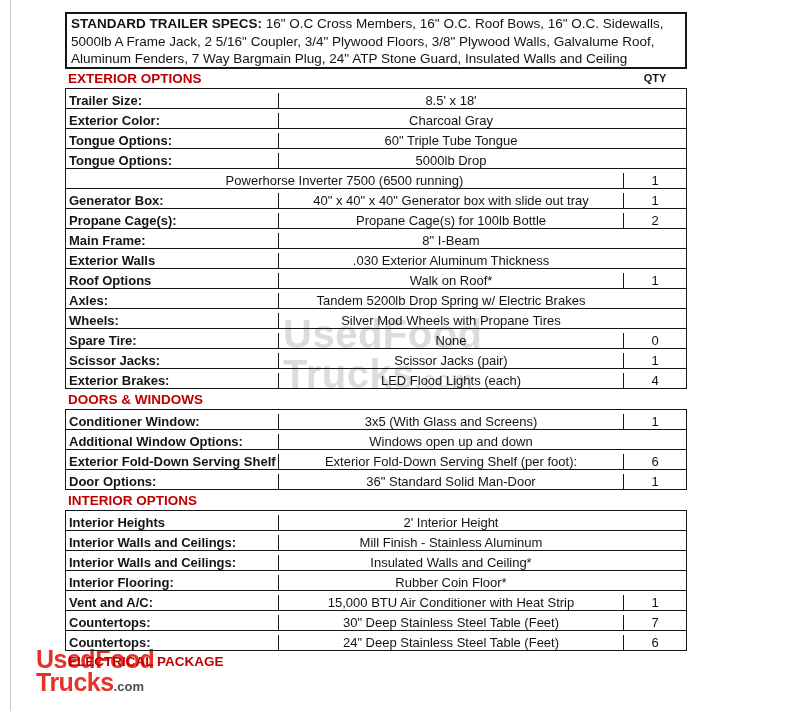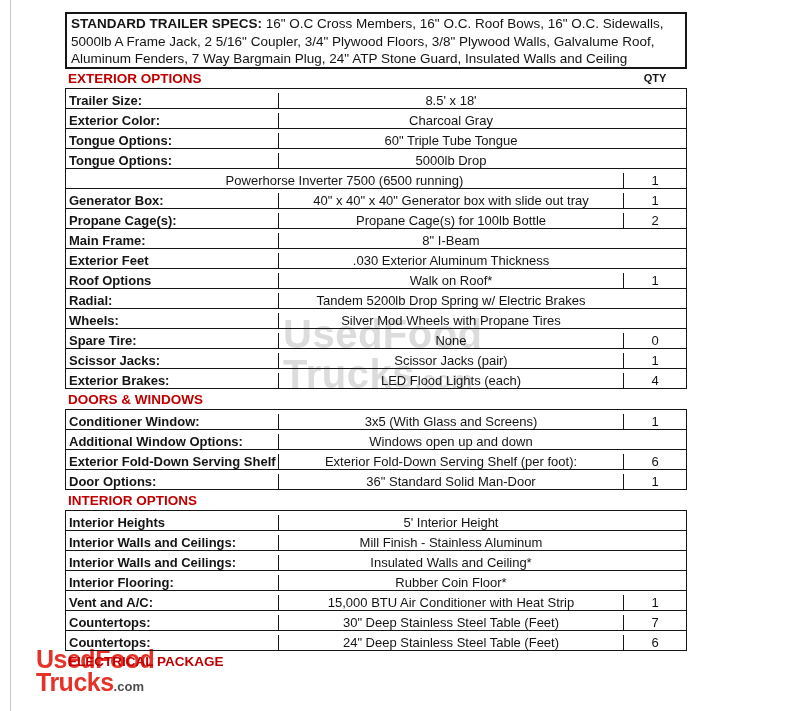--- a/index.html
+++ b/index.html
@@ -172,31 +172,31 @@
           <div class="cell cell-label">Propane Cage(s):</div>
           <div class="cell cell-value">Propane Cage(s) for 100lb Bottle</div>
           <div class="cell cell-qty">2</div>
         </div>
         <div class="row">
           <div class="cell cell-label">Main Frame:</div>
           <div class="cell cell-value">8" I-Beam</div>
           <div class="cell cell-qty"></div>
         </div>
         <div class="row">
-          <div class="cell cell-label">Exterior Feet</div>
+          <div class="cell cell-label">Exterior Walls</div>
           <div class="cell cell-value">.030 Exterior Aluminum Thickness</div>
           <div class="cell cell-qty"></div>
         </div>
         <div class="row">
           <div class="cell cell-label">Roof Options</div>
           <div class="cell cell-value">Walk on Roof*</div>
           <div class="cell cell-qty">1</div>
         </div>
         <div class="row">
-          <div class="cell cell-label">Radial:</div>
+          <div class="cell cell-label">Axles:</div>
           <div class="cell cell-value">Tandem 5200lb Drop Spring w/ Electric Brakes</div>
           <div class="cell cell-qty"></div>
         </div>
         <div class="row">
           <div class="cell cell-label">Wheels:</div>
           <div class="cell cell-value">Silver Mod Wheels with Propane Tires</div>
           <div class="cell cell-qty"></div>
         </div>
         <div class="row">
           <div class="cell cell-label">Spare Tire:</div>
@@ -238,21 +238,21 @@
           <div class="cell cell-value">36" Standard Solid Man-Door</div>
           <div class="cell cell-qty">1</div>
         </div>
       </div>
       <div class="band">
         <span class="band-title">INTERIOR OPTIONS</span>
       </div>
       <div class="tbl">
         <div class="row">
           <div class="cell cell-label">Interior Heights</div>
-          <div class="cell cell-value">5' Interior Height</div>
+          <div class="cell cell-value">2' Interior Height</div>
           <div class="cell cell-qty"></div>
         </div>
         <div class="row">
           <div class="cell cell-label">Interior Walls and Ceilings:</div>
           <div class="cell cell-value">Mill Finish - Stainless Aluminum</div>
           <div class="cell cell-qty"></div>
         </div>
         <div class="row">
           <div class="cell cell-label">Interior Walls and Ceilings:</div>
           <div class="cell cell-value">Insulated Walls and Ceiling*</div>

